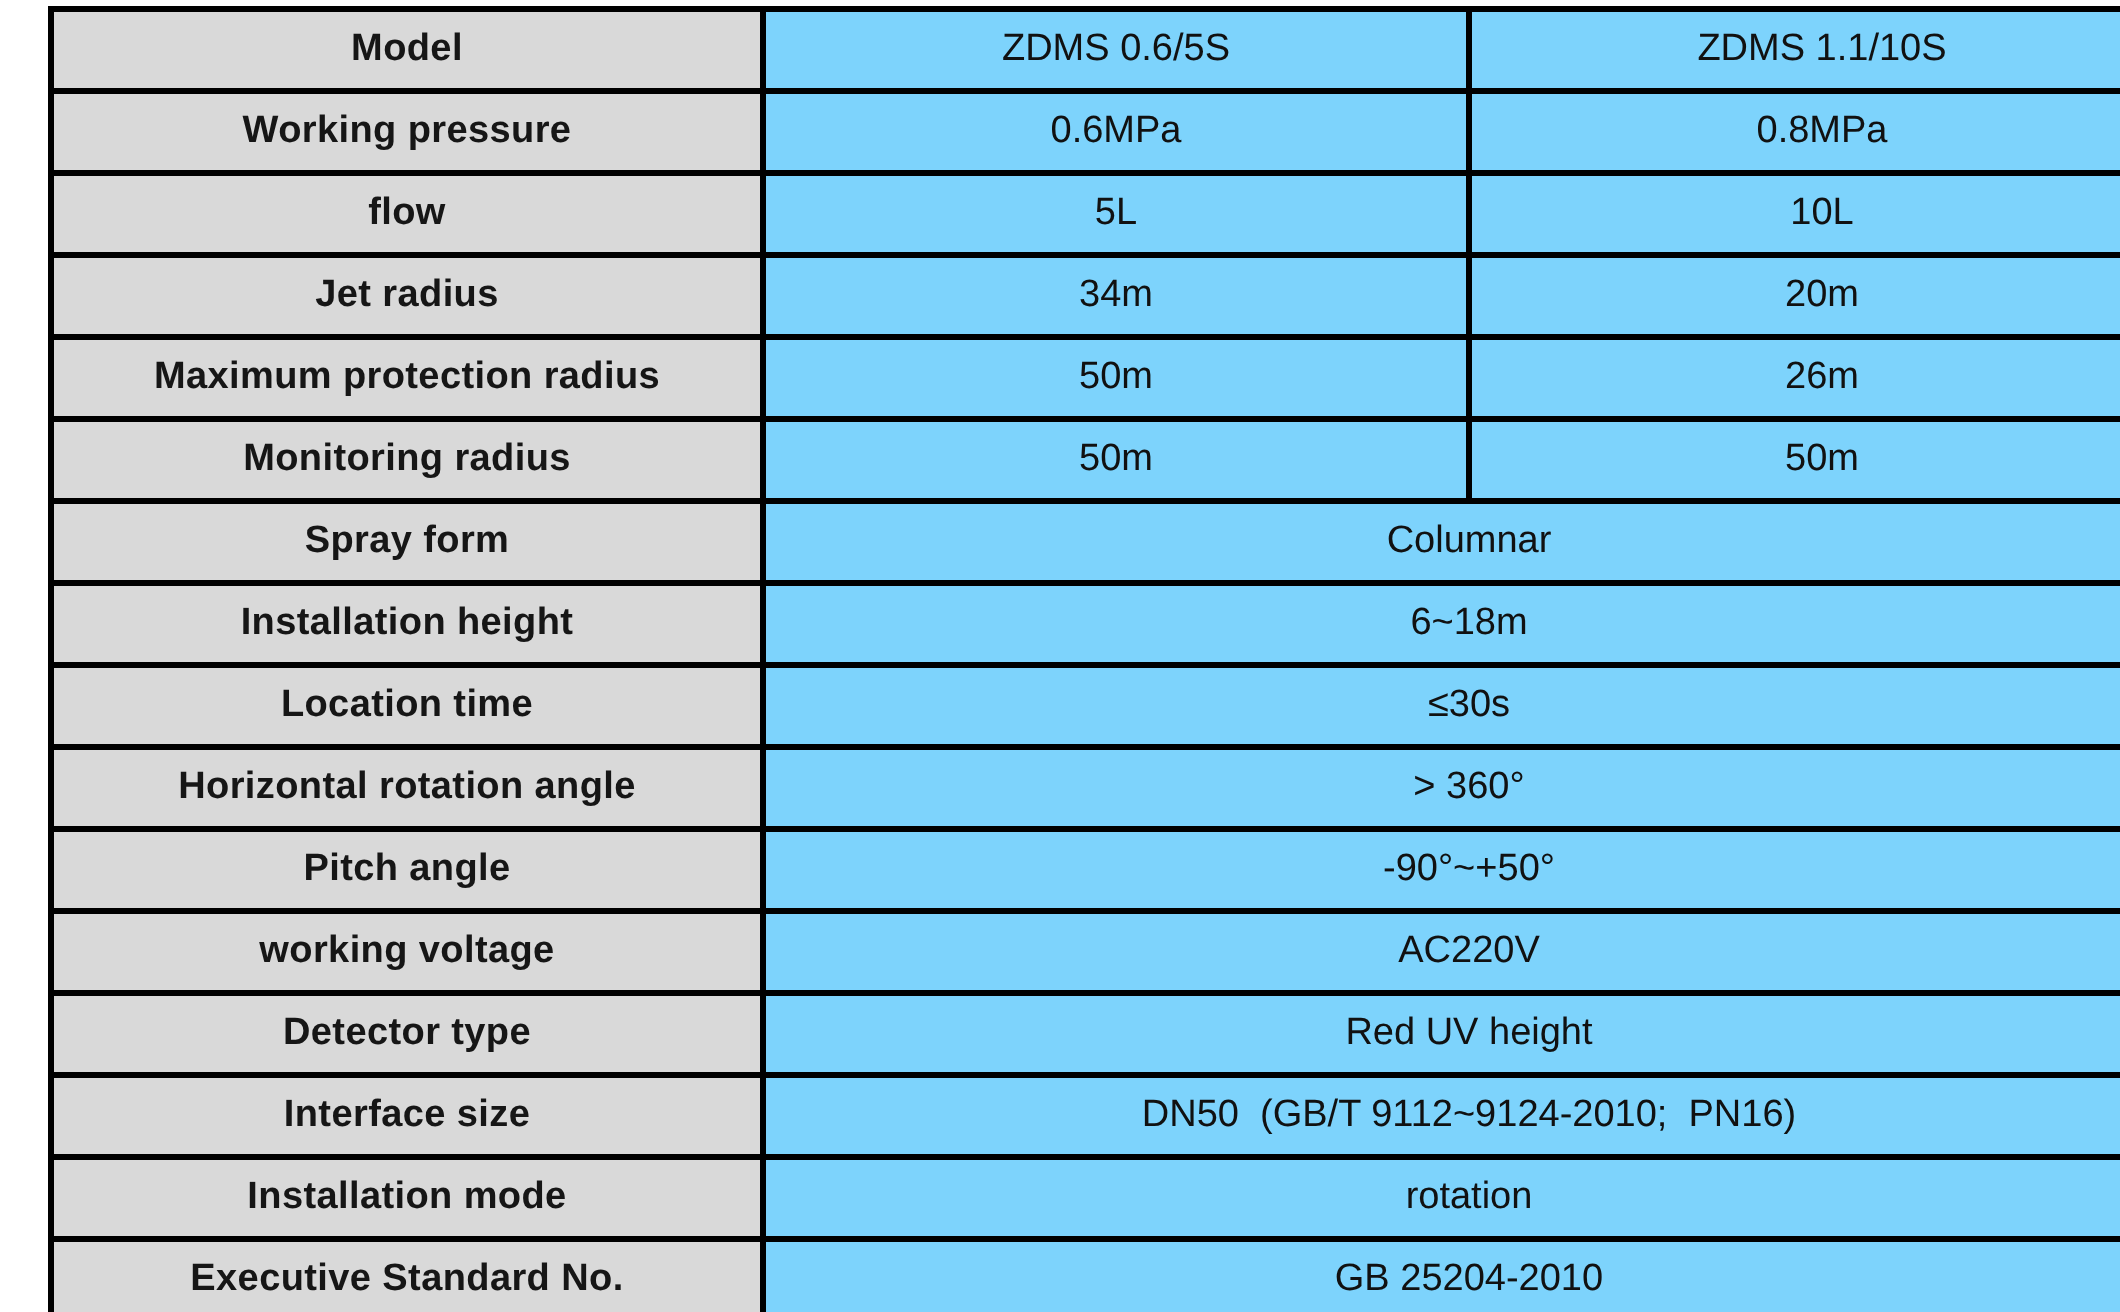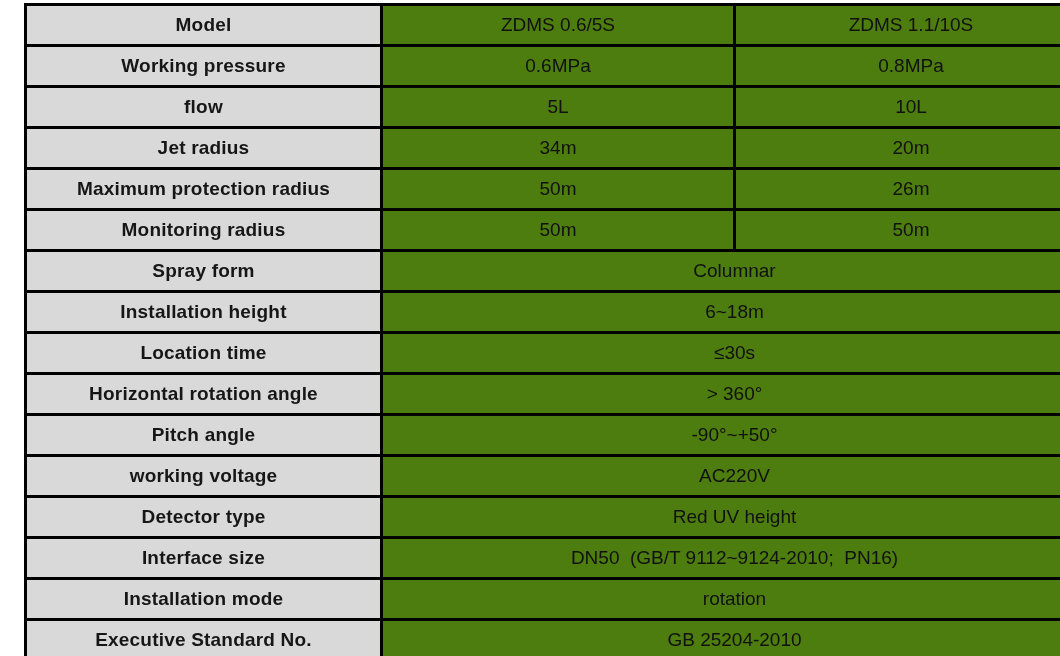--- a/index.html
+++ b/index.html
@@ -34,21 +34,21 @@
     height: 41px;
   }
   th.label-cell {
     background: #d9d9d9;
     font-weight: bold;
     font-size: 19px;
     color: #161616;
     letter-spacing: 0.2px;
   }
   td.value-cell {
-    background: #4d7c0f;
+    background: #7dd3fc;
     font-weight: normal;
     font-size: 19px;
     color: #111111;
     white-space: pre-wrap;
   }
   col.c1 { width: 356px; }
   col.c2 { width: 353px; }
   col.c3 { width: 353px; }
 </style>
 </head>

